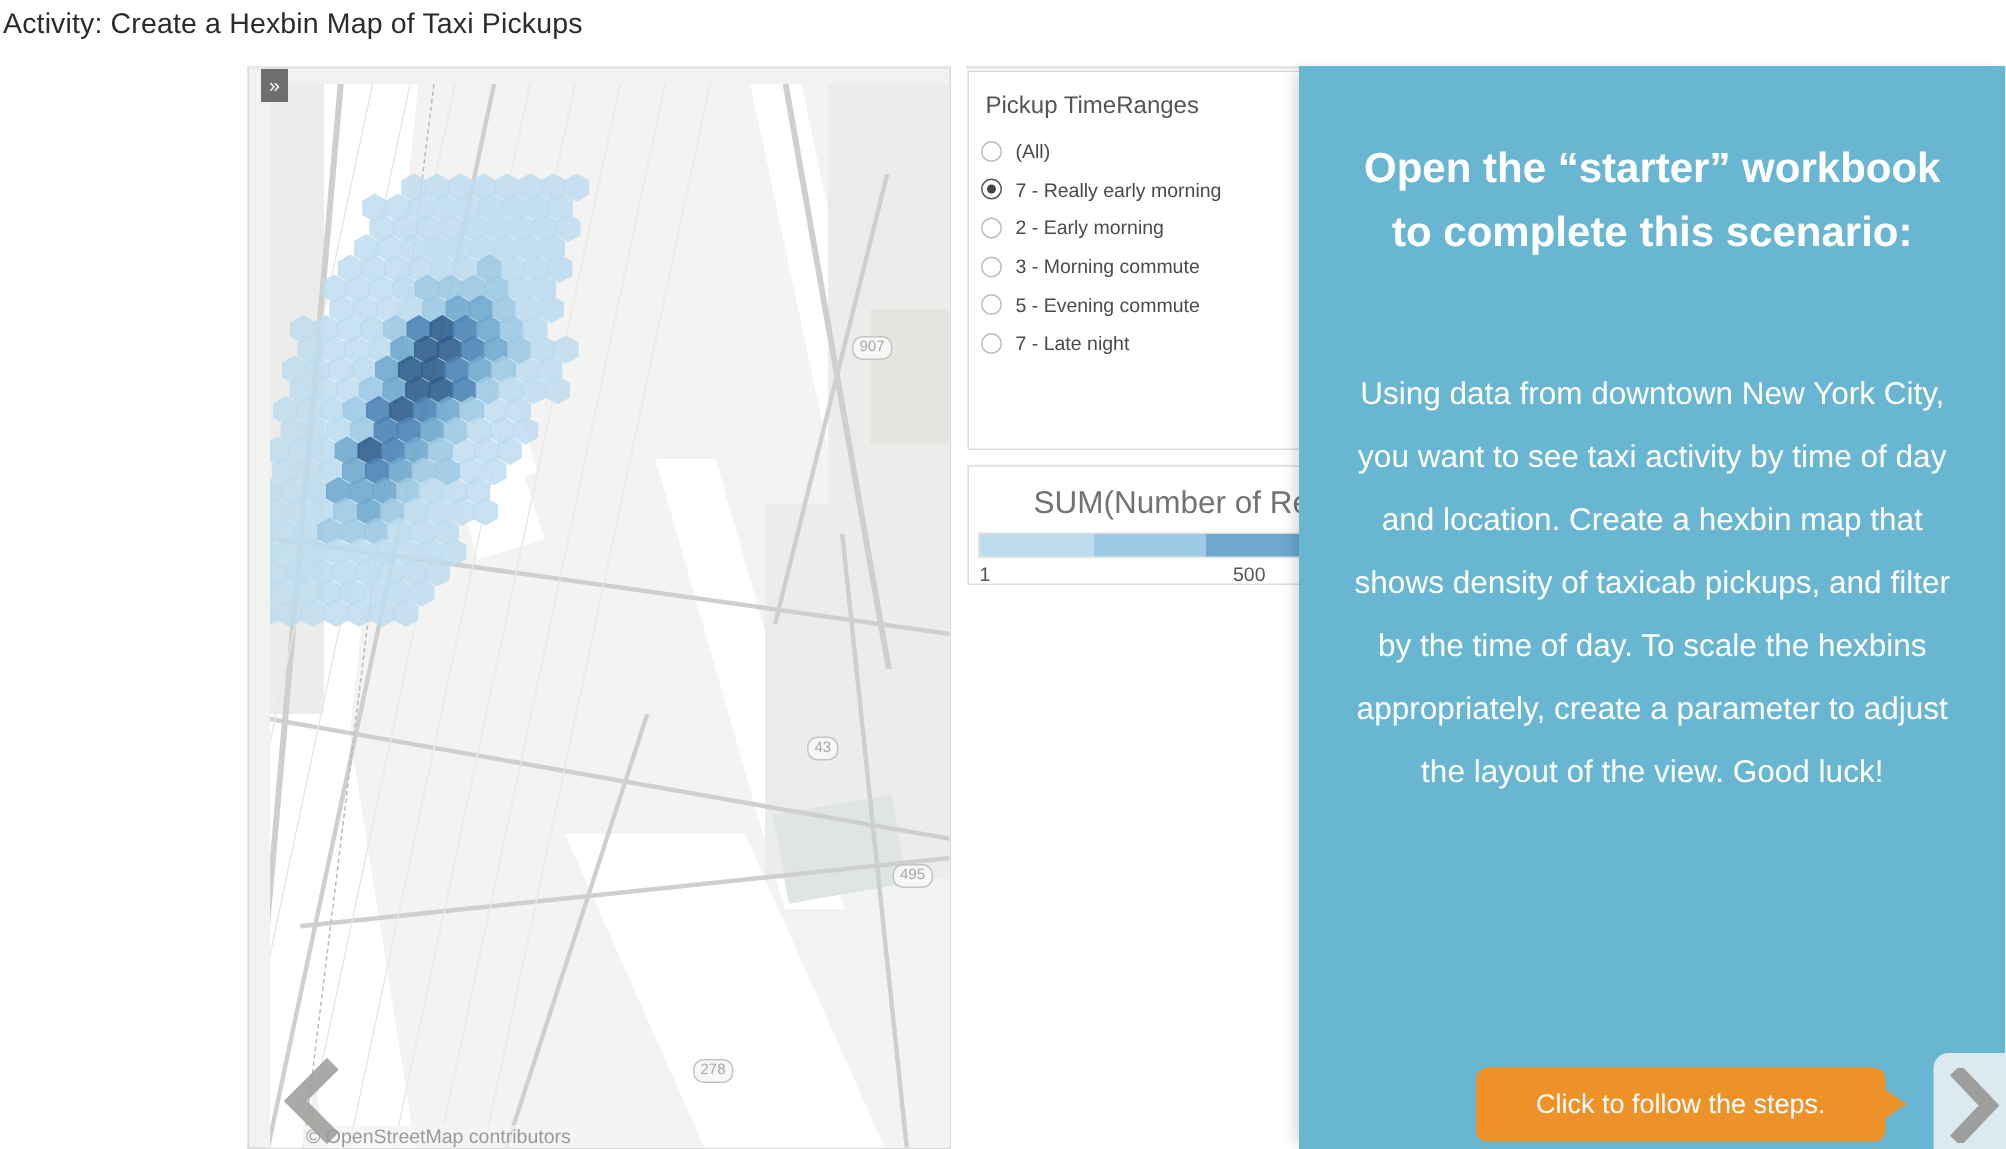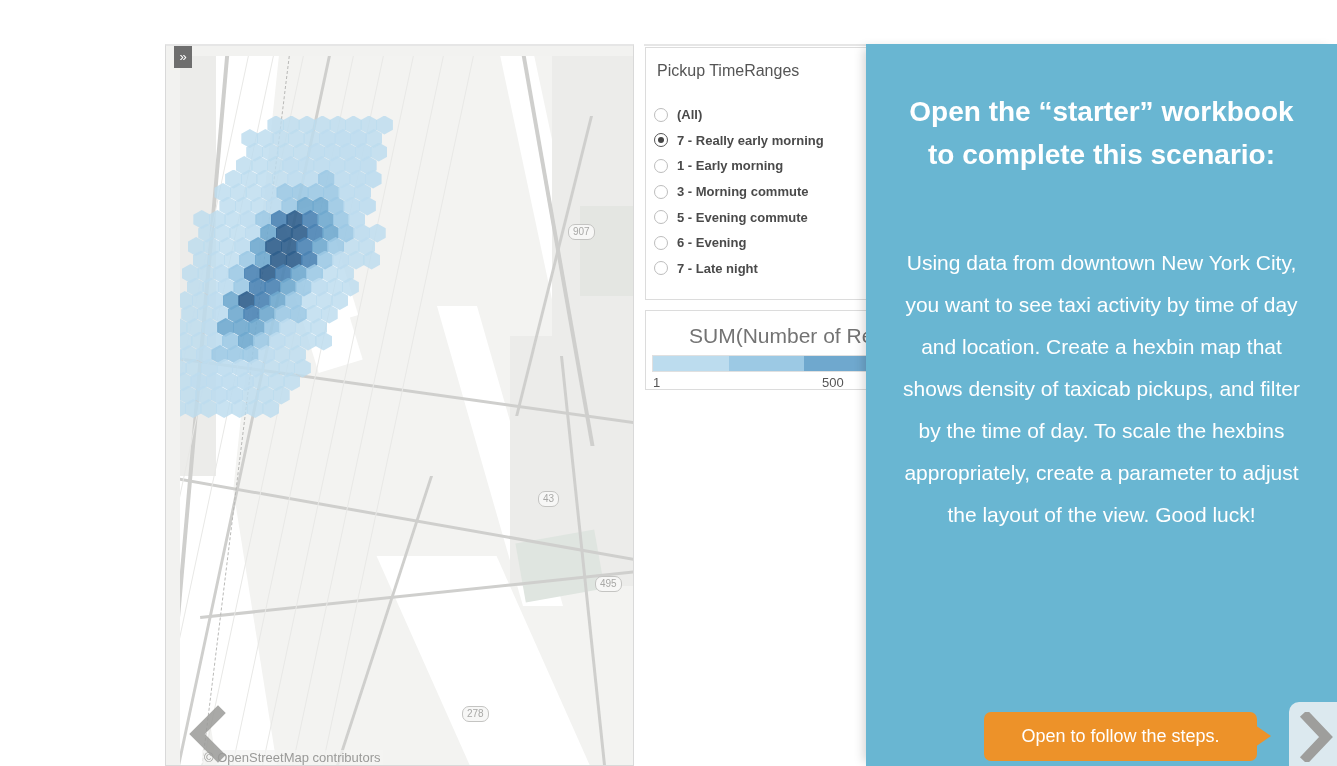--- a/index.html
+++ b/index.html
@@ -139,23 +139,22 @@
     border: 1px solid #dcdcdc;
   }
   #filter-title {
     position: absolute;
     left: 11px; top: 14px;
     font-size: 16px;
     color: #555555;
   }
   #filter-list {
     position: absolute;
-    left: 8px; top: 54px;
+    left: 8px; top: 40px;
     width: 380px;
-    font-weight: bold;
   }
   .radio-row {
     display: flex;
     align-items: center;
     height: 25.6px;
     cursor: pointer;
   }
   .radio-mark {
     width: 14px; height: 14px;
     border-radius: 50%;
@@ -287,20 +286,21 @@
     z-index: 12;
     cursor: pointer;
   }
   .chev { position: absolute; }
 </style>
 </head>
 <body>
 
 <div id="page">
 
+  <div id="activity-title">Activity: Create a Hexbin Map of Taxi Pickups</div>
 
   <div id="dashboard">
 
     <div id="map-panel">
       <div id="map-canvas">
 
         <div class="land" style="left:-20px;top:-10px;width:500px;height:740px;background:#f3f3f1;"></div>
 
         <div class="water" style="left:-10px;top:-10px;width:70px;height:760px;transform:skewX(-6deg);"></div>
         <div class="water" style="left:18px;top:420px;width:60px;height:340px;transform:skewX(9deg);"></div>
@@ -576,33 +576,29 @@
             <div class="radio-row">
               <span class="radio-mark"></span>
               <span class="radio-label">(All)</span>
             </div>
             <div class="radio-row checked">
               <span class="radio-mark"></span>
               <span class="radio-label">7 - Really early morning</span>
             </div>
             <div class="radio-row">
               <span class="radio-mark"></span>
-              <span class="radio-label">1 - Early morning</span>
+              <span class="radio-label">2 - Early morning</span>
             </div>
             <div class="radio-row">
               <span class="radio-mark"></span>
               <span class="radio-label">3 - Morning commute</span>
             </div>
             <div class="radio-row">
               <span class="radio-mark"></span>
               <span class="radio-label">5 - Evening commute</span>
-            </div>
-            <div class="radio-row">
-              <span class="radio-mark"></span>
-              <span class="radio-label">6 - Evening</span>
             </div>
             <div class="radio-row">
               <span class="radio-mark"></span>
               <span class="radio-label">7 - Late night</span>
             </div>
           </div>
       </div>
 
       <div id="legend-card">
         <div id="legend-title">SUM(Number of Recor...</div>
@@ -617,21 +613,21 @@
         <div id="legend-max">500</div>
       </div>
 
     </div>
   </div>
 
   <div id="overlay">
     <div id="overlay-body">Using data from downtown New York City, you want to see taxi activity by time of day and location. Create a hexbin map that shows density of taxicab pickups, and filter by the time of day. To scale the hexbins appropriately, create a parameter to adjust the layout of the view. Good luck!</div>
     <div id="overlay-heading">Open the “starter” workbook to complete this scenario:</div>
     <div id="cta-wrap">
-      <div id="cta-button">Open to follow the steps.</div>
+      <div id="cta-button">Click to follow the steps.</div>
       <div id="cta-pointer"></div>
     </div>
   </div>
 
   <div id="nav-prev">
     <svg class="chev" width="40" height="58" viewBox="0 0 40 58">
       <polyline points="30,8 9,29 30,50" fill="none" stroke="#9a9a98" stroke-width="11" stroke-linecap="square" stroke-linejoin="miter" opacity="0.85"></polyline>
     </svg>
   </div>
   <div id="nav-next">

